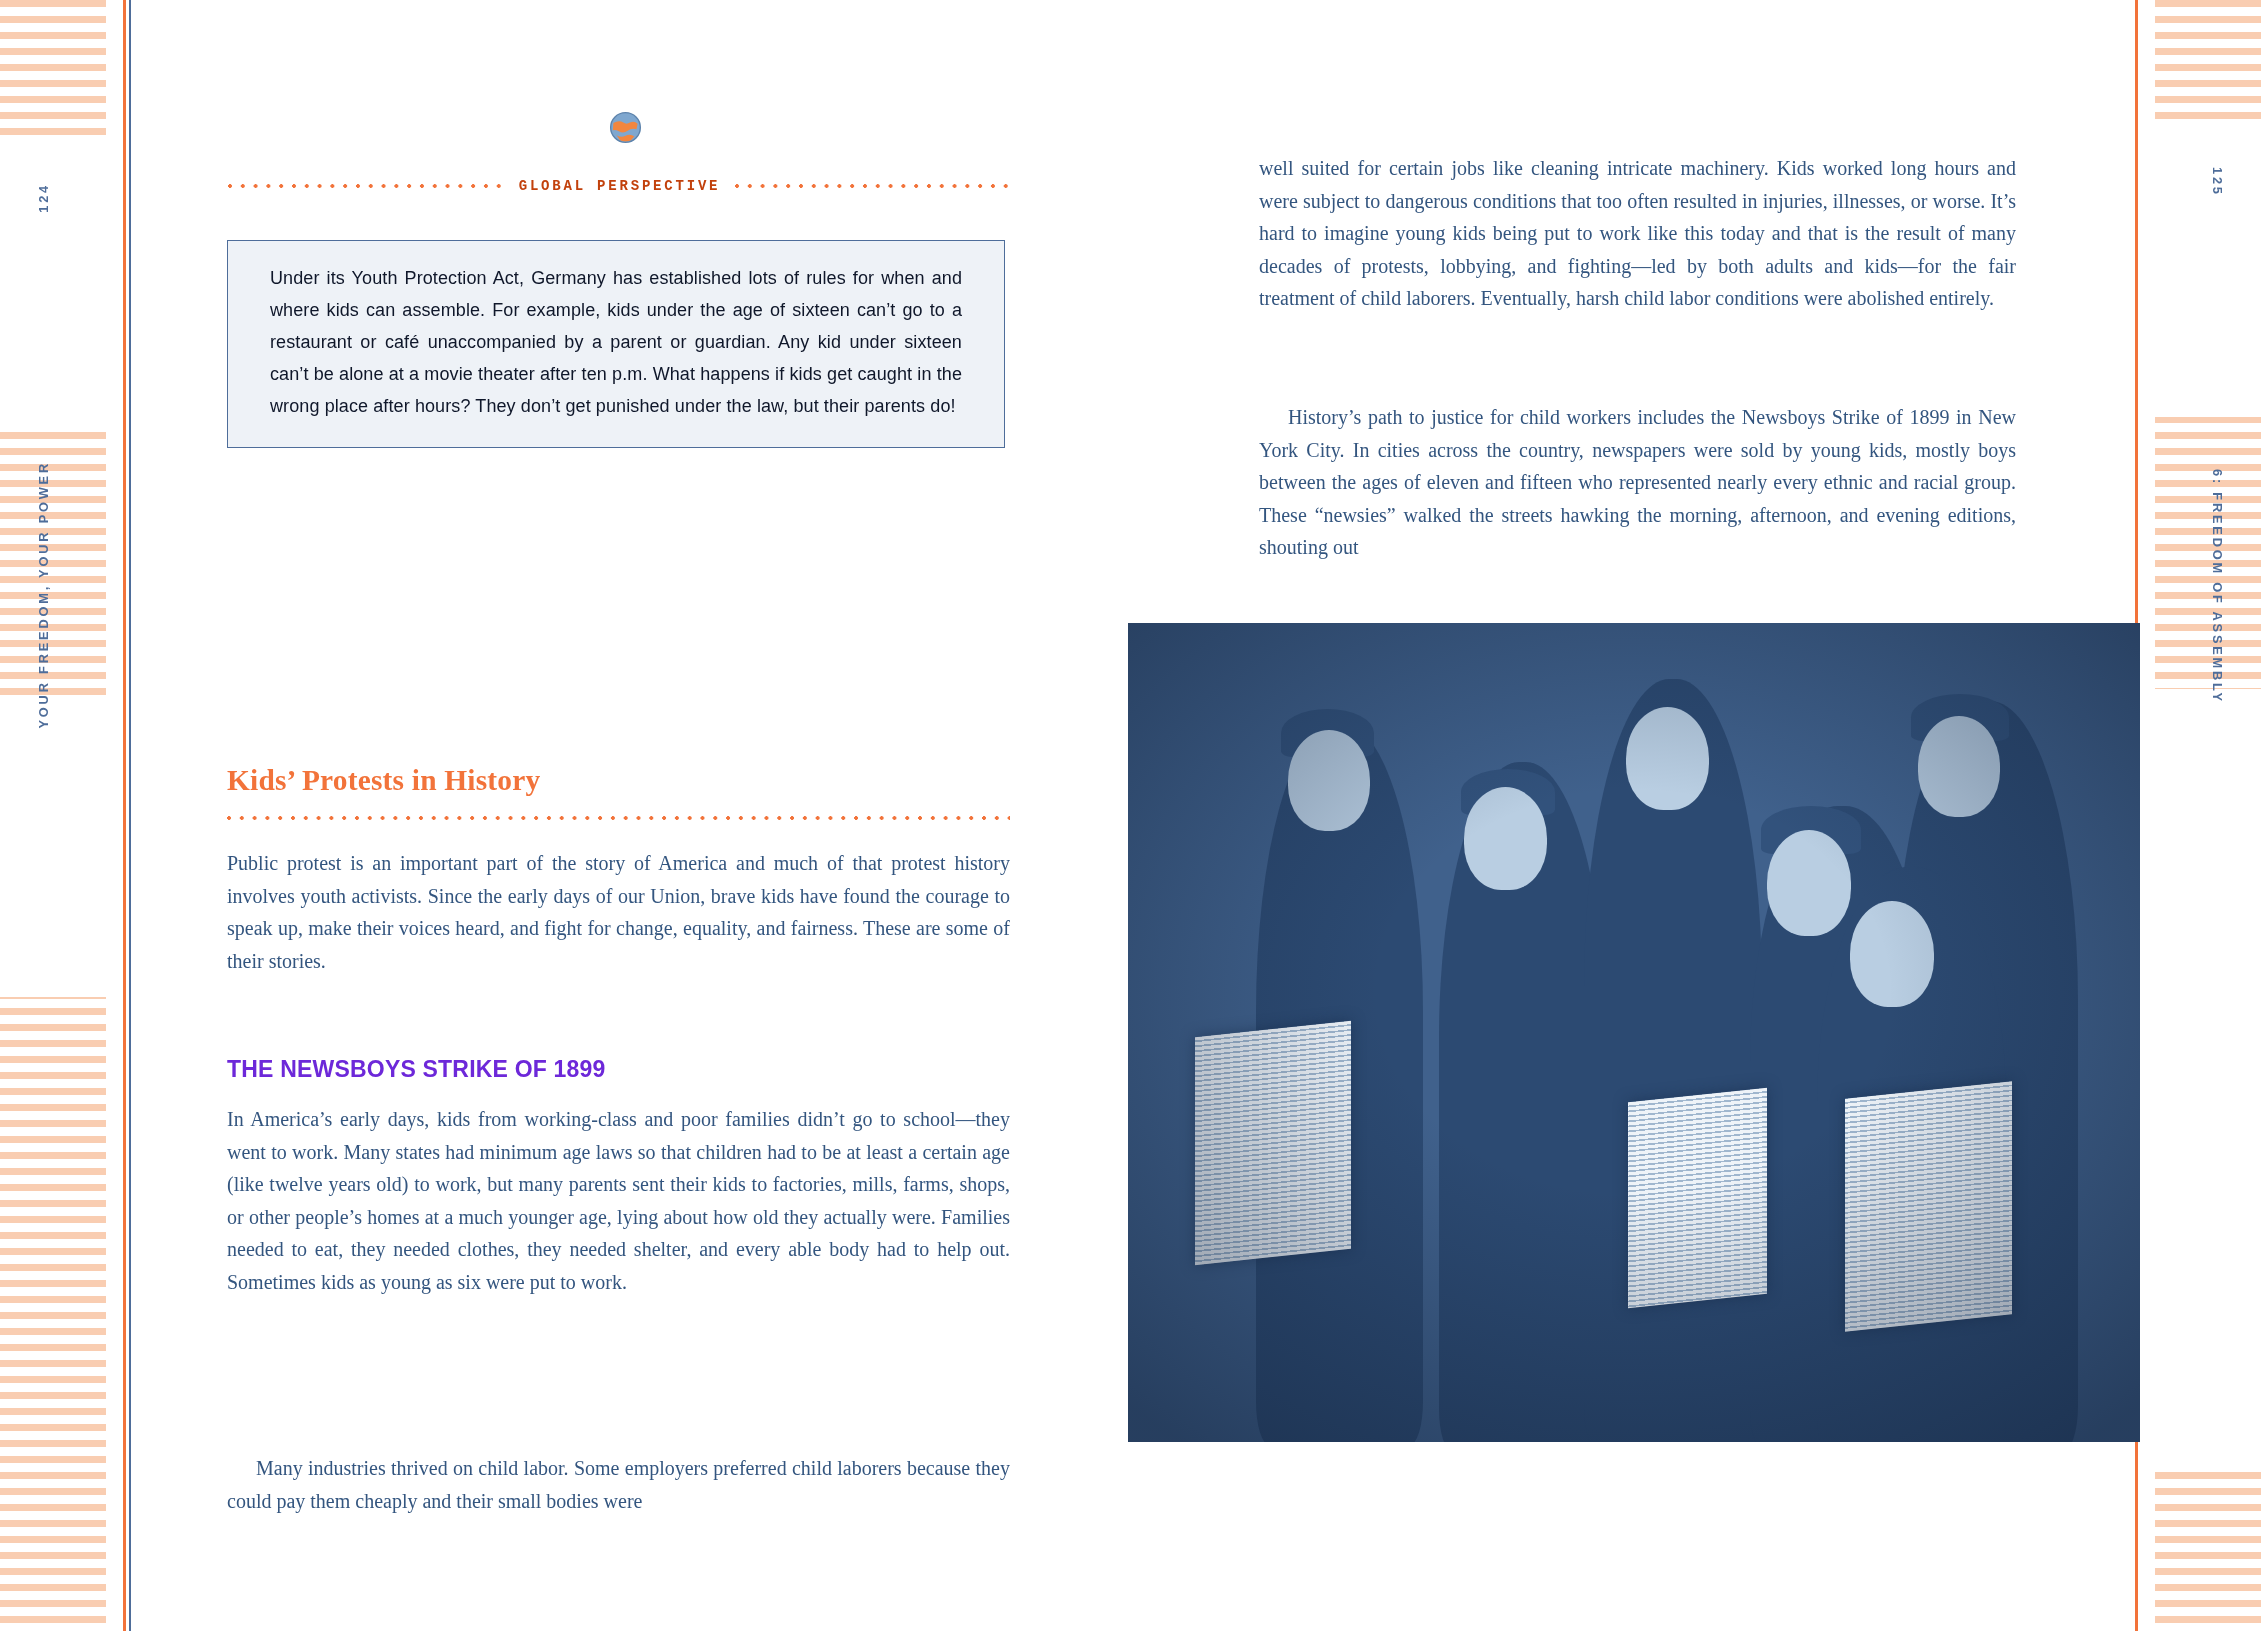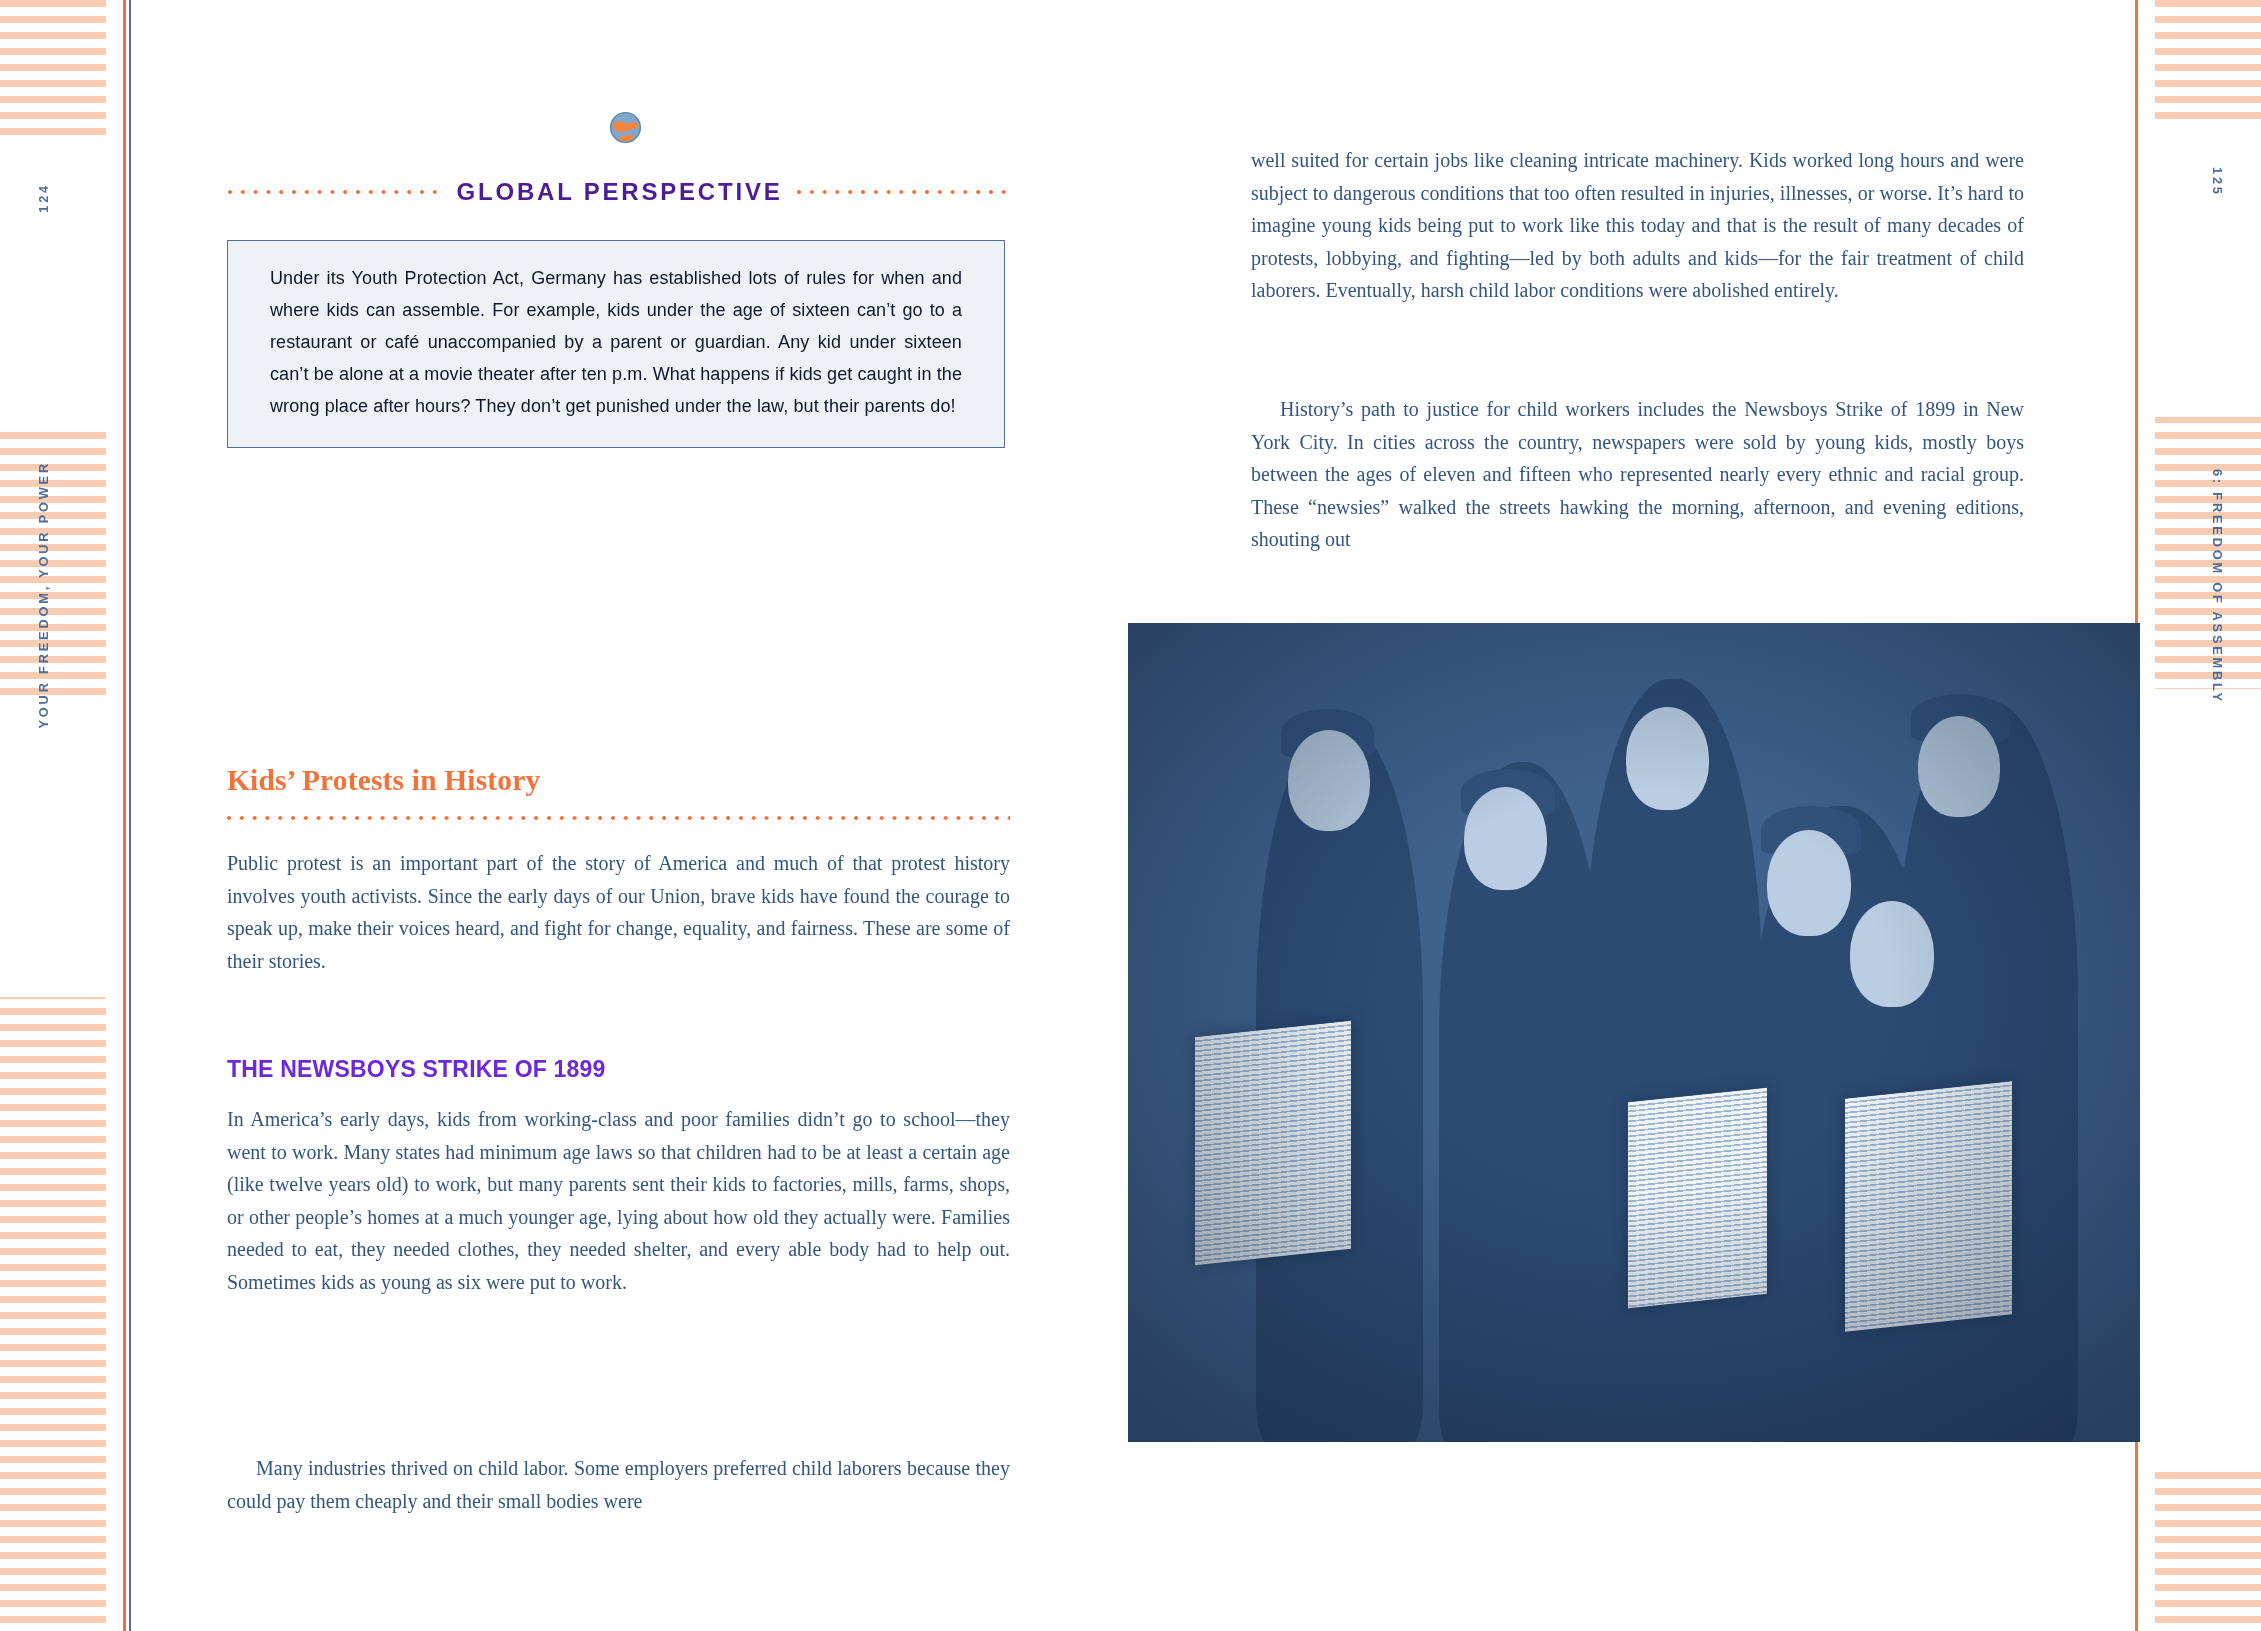--- a/index.html
+++ b/index.html
@@ -118,24 +118,24 @@
     gap: 14.4px;
   }
   .gp-dots {
     flex: 1 1 auto;
     height: 4.4px;
     background-image: radial-gradient(circle at 2.2px 2.2px, #f2733a 1.9px, transparent 2.1px);
     background-size: 12.8px 4.4px;
     background-repeat: repeat-x;
   }
   .gp-title {
-    color: #4c1d95;
-    font-family: Liberation Sans, sans-serif;
-    font-weight: 700;
-    font-size: 24px;
+    color: #c2410c;
+    font-family: Liberation Mono, monospace;
+    font-weight: 700;
+    font-size: 14px;
     letter-spacing: 2.8px;
     white-space: nowrap;
   }
 
   
   .panel {
     position: absolute;
     left: 227px;
     top: 240px;
     width: 778px;
@@ -217,21 +217,21 @@
     position: absolute;
     left: 1247px;
     top: 139px;
     width: 781px;
     color: #33557f;
     font-family: "Liberation Serif", serif;
     font-size: 20px;
     line-height: 1.63;
     text-align: justify;
   }
-  .rcol p { margin: 4px; }
+  .rcol p { margin: 12px; }
   .rcol p.indent { text-indent: 29px; }
 
   
   .photo {
     position: absolute;
     left: 1128px;
     top: 623px;
     width: 1012px;
     height: 819px;
     overflow: hidden;

